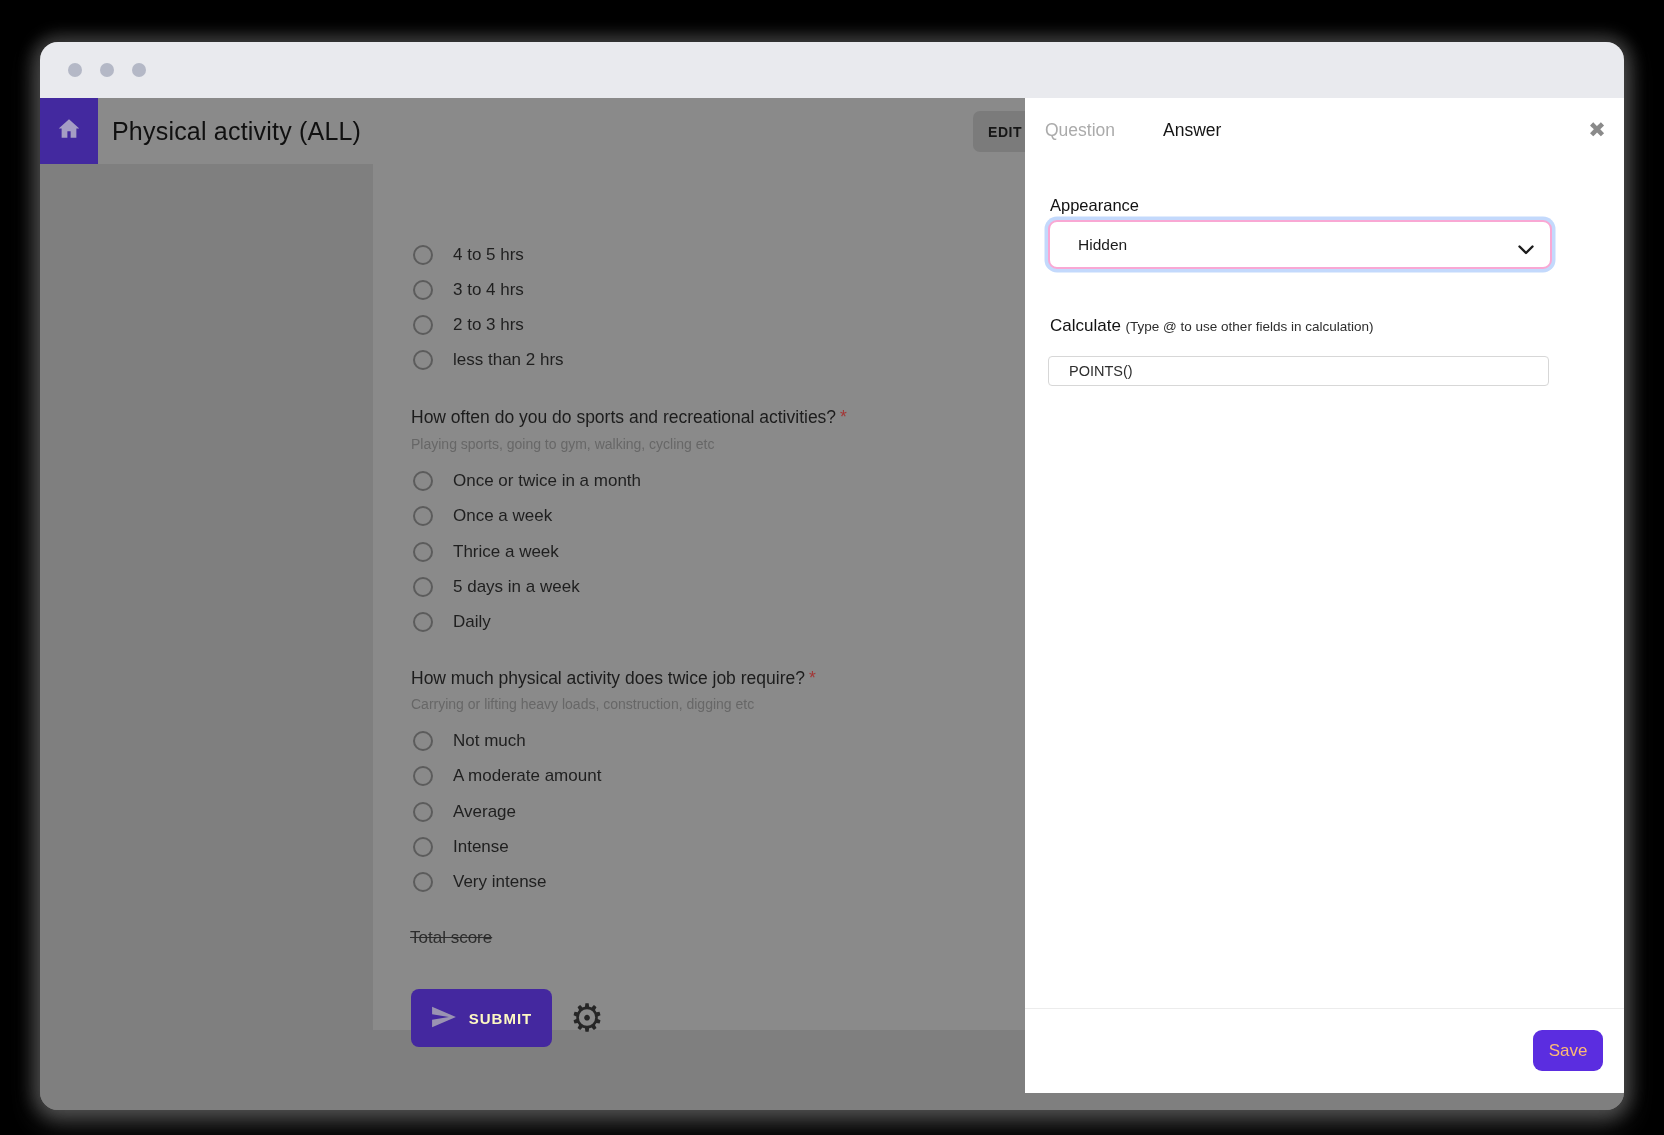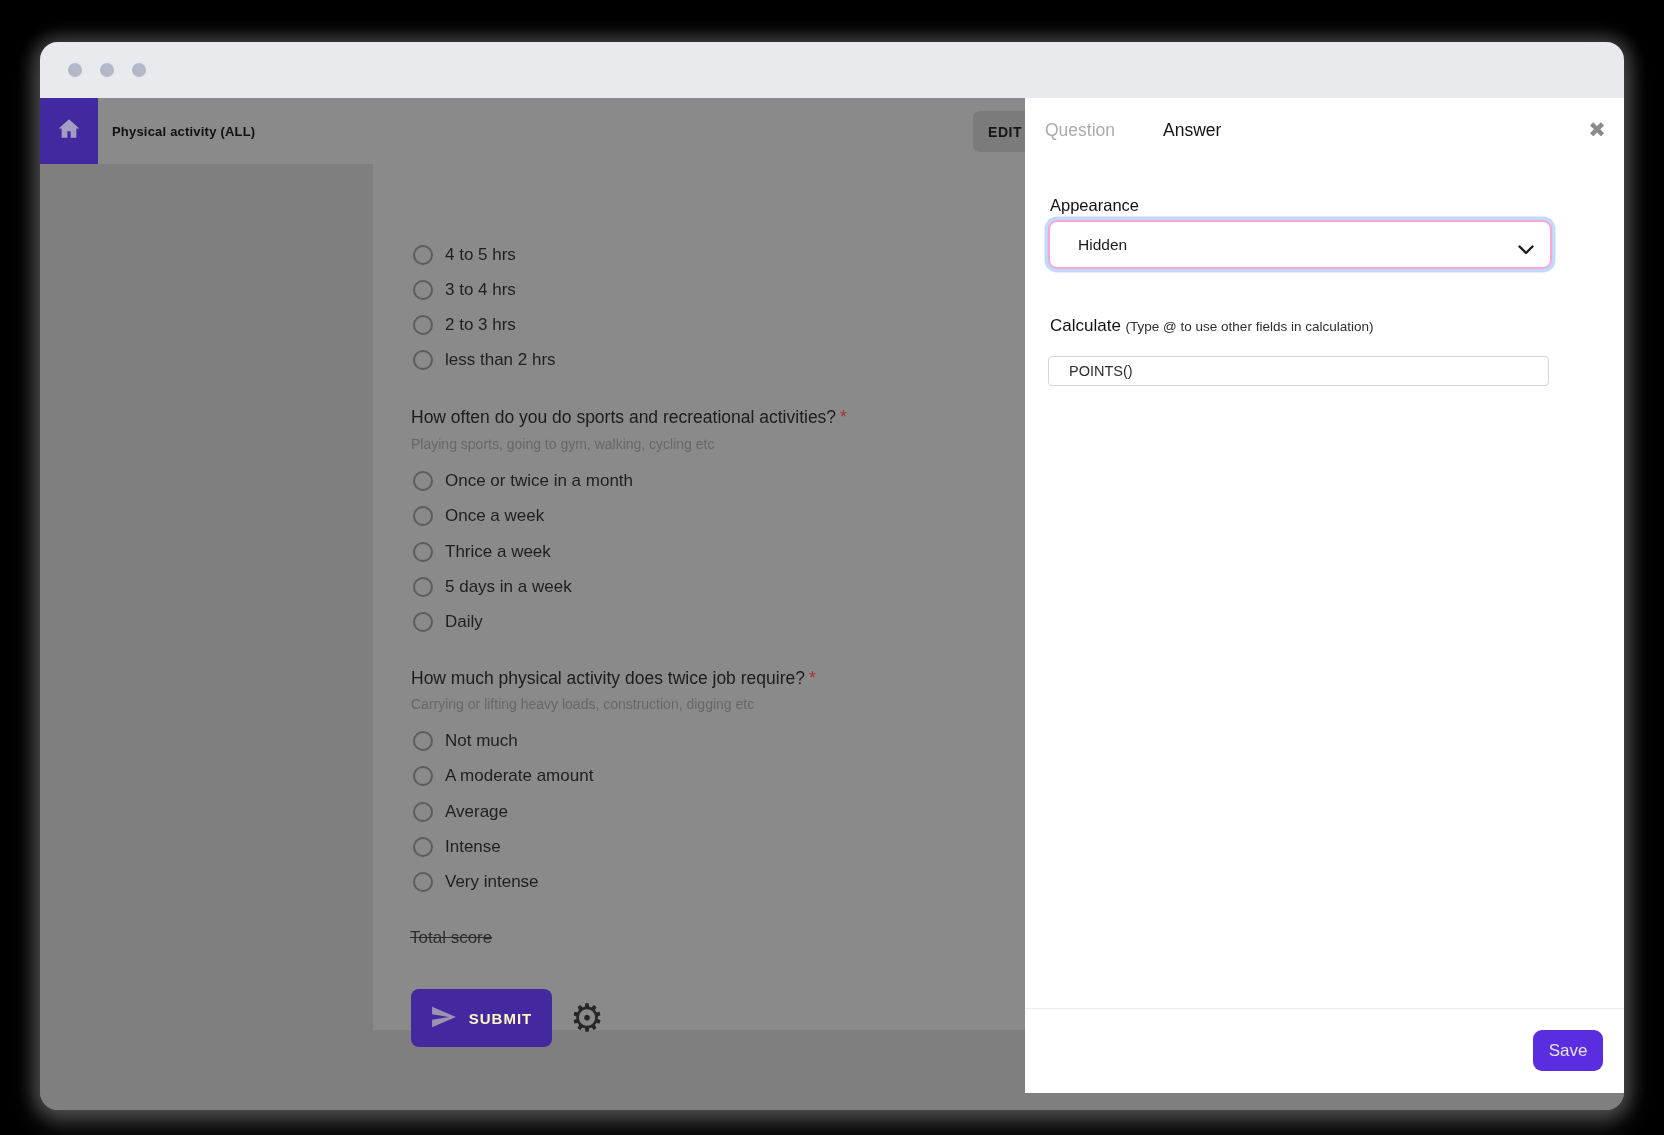--- a/index.html
+++ b/index.html
@@ -15,32 +15,32 @@
   .dot { position:absolute; top:21px; width:14px; height:14px; border-radius:50%; background:#b4b8c6; }
   .dot1{ left:28px; } .dot2{ left:60px; } .dot3{ left:92px; }
 
   
   .content { position:absolute; left:0; top:56px; width:1584px; height:1012px; background:#7f7f7f; }
 
   .app-header { position:absolute; left:0; top:0; width:1584px; height:66px; background:#8a8a8a; }
   .home-btn { position:absolute; left:0; top:0; width:58px; height:66px; background:#43299f;
     display:flex; align-items:center; justify-content:center; cursor:pointer; }
   .app-title { position:absolute; left:72px; top:0; height:66px; display:flex; align-items:center;
-    font-size:13px; font-weight:700; color:#101010; letter-spacing:.2px; }
+    font-size:25px; font-weight:400; color:#101010; letter-spacing:.2px; }
   .edit-btn { position:absolute; left:933px; top:13px; width:64px; height:41px; background:#7b7b7b;
     border:none; border-radius:7px; font-size:14px; font-weight:700; color:#161616;
     letter-spacing:.5px; font-family:inherit; }
 
   .card { position:absolute; left:333px; top:66px; width:652px; height:866px; background:#8a8a8a; }
 
   
   .opt-row { position:absolute; left:40px; display:flex; align-items:center; height:24px; }
   .radio { width:20px; height:20px; border-radius:50%; border:2px solid #5c5c5c; background:transparent;
     flex:0 0 auto; }
-  .opt-label { margin-left:12px; font-size:17px; color:#1f1f1f; }
+  .opt-label { margin-left:20px; font-size:17px; color:#1f1f1f; }
 
   .q-title { position:absolute; left:38px; font-size:17.5px; color:#1c1c1c; white-space:nowrap; }
   .req { color:#a33636; margin-left:4px; }
   .q-hint { position:absolute; left:38px; font-size:14px; color:#676767; white-space:nowrap; }
 
   .total-score { position:absolute; left:37px; top:764px; font-size:17px; color:#2d2d2d;
     text-decoration:line-through; }
 
   .submit-btn { position:absolute; left:38px; top:825px; width:141px; height:58px; background:#44289f;
     border:none; border-radius:8px; display:flex; align-items:center; justify-content:center;
@@ -68,21 +68,21 @@
   .select-chevron { position:absolute; right:16px; top:19px; }
 
   .calc-label { position:absolute; left:25px; top:218px; font-size:17px; color:#121212; }
   .calc-hint { font-size:13.5px; color:#2e2e2e; }
   .calc-input { position:absolute; left:23px; top:258px; width:501px; height:30px;
     border:1px solid #d7d7d7; border-radius:4px; padding-left:20px; font-size:14.5px; color:#2e2e2e;
     font-family:inherit; background:#fff; outline:none; }
 
   .panel-divider { position:absolute; left:0; top:910px; width:599px; height:1px; background:#ececec; }
   .save-btn { position:absolute; left:508px; top:932px; width:70px; height:41px; background:#5b2de0;
-    border:none; border-radius:9px; color:#e5e5e5; font-size:17px; cursor:pointer;
+    border:none; border-radius:9px; color:#fdba74; font-size:17px; cursor:pointer;
     font-family:inherit; }
 </style>
 </head>
 <body>
 
 <div class="window">
 
   <div class="titlebar">
     <span class="dot dot1"></span>
     <span class="dot dot2"></span>

